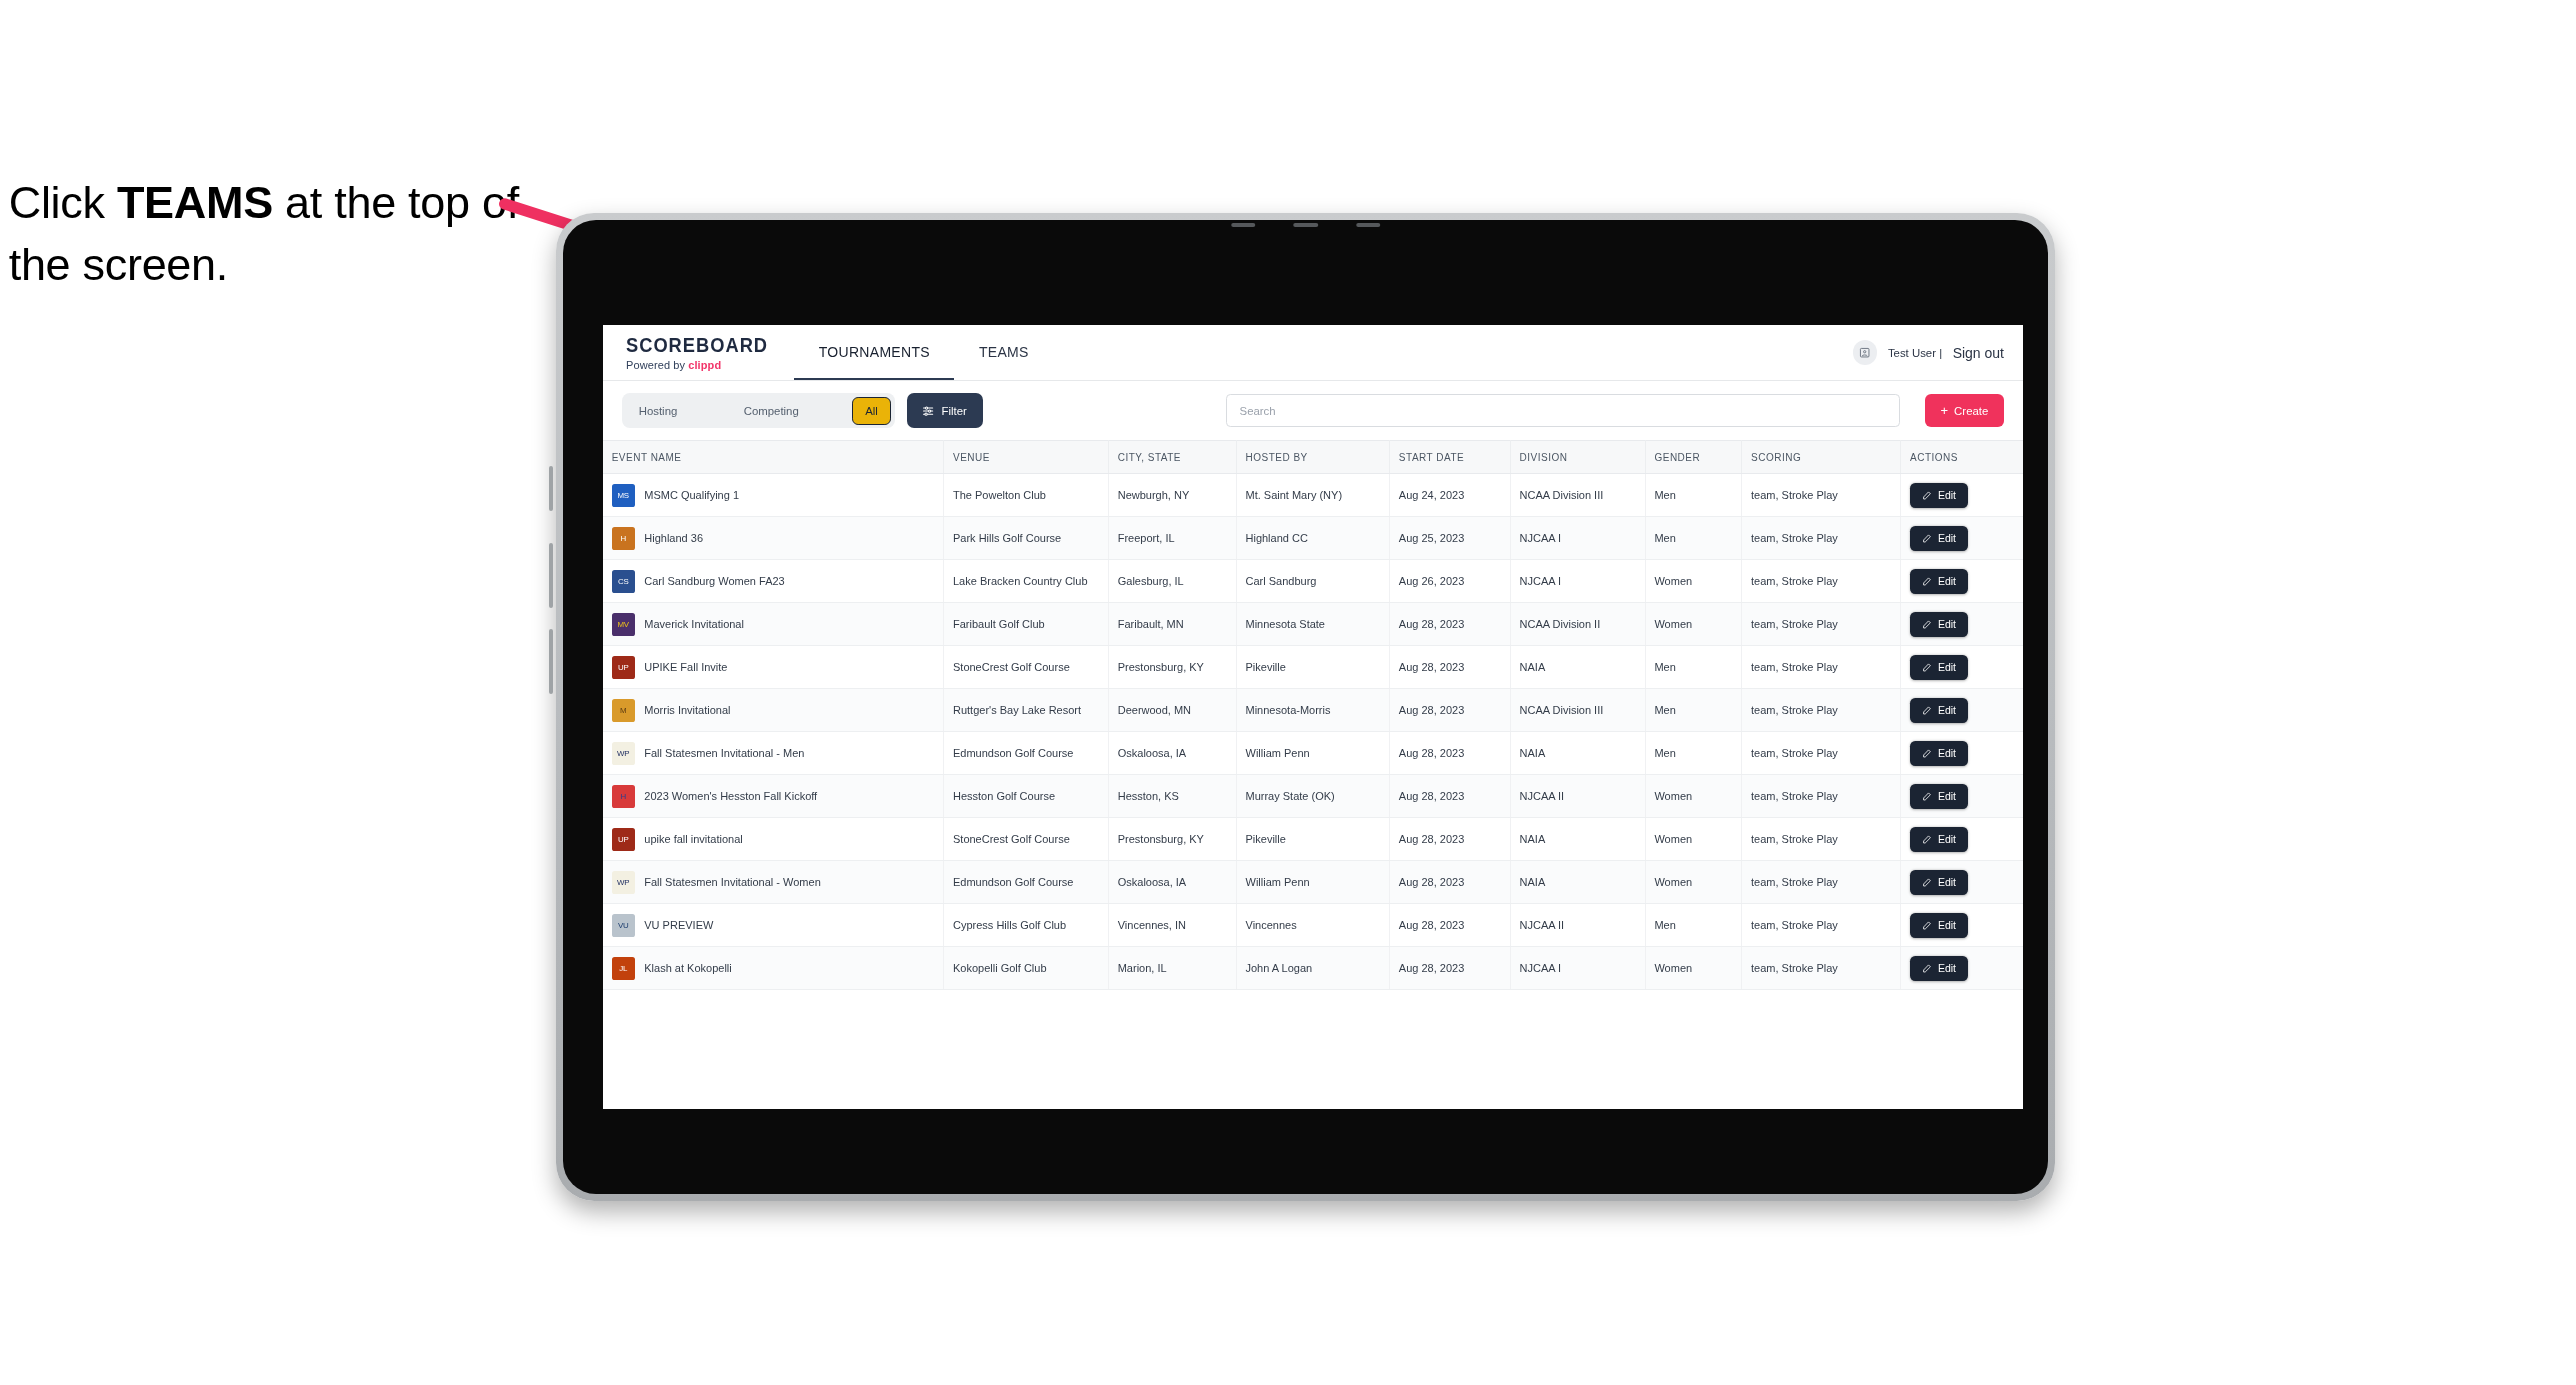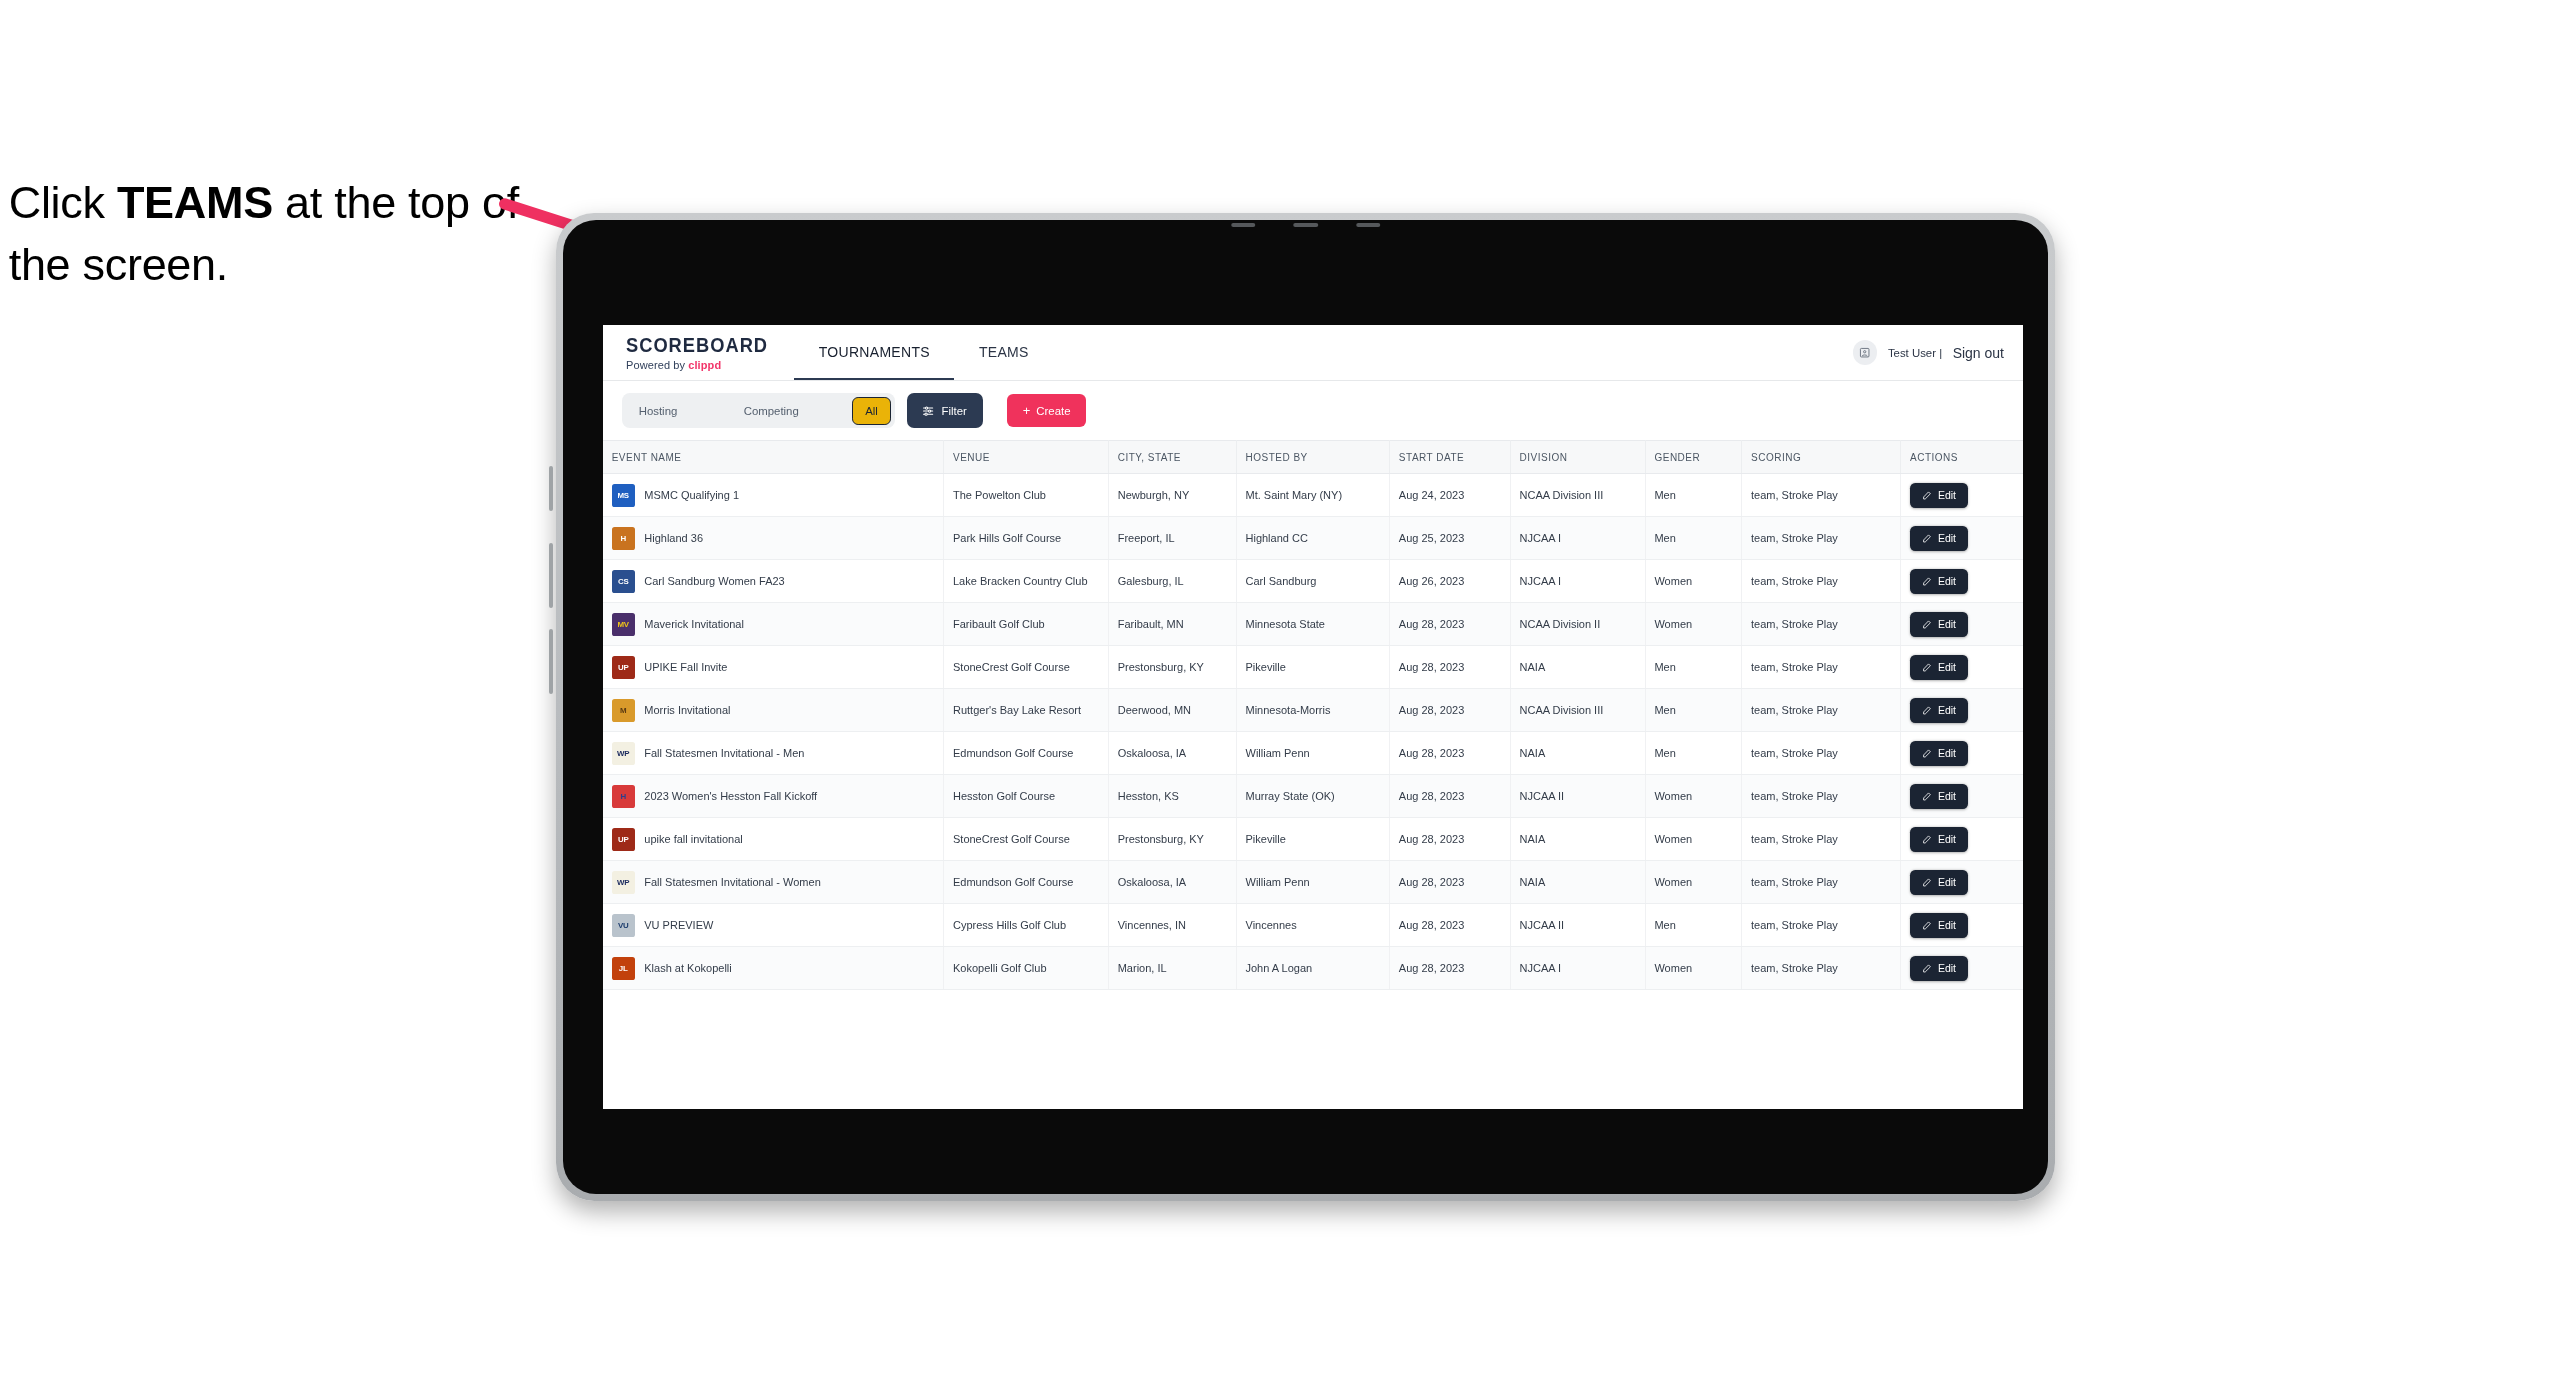--- a/index.html
+++ b/index.html
@@ -145,21 +145,21 @@
     font-size: 11px; color: #333c49; padding: 0 8.7px; height: 43px;
     border-bottom: 0.9px solid #edeff1; border-right: 0.9px solid #f0f1f3;
     vertical-align: middle; overflow: hidden; white-space: nowrap; text-overflow: ellipsis;
   }
   tbody td:last-child { border-right: none; }
   tbody tr:nth-child(even) { background: #fafbfc; }
   .ev-cell { display: flex; align-items: center; gap: 9.6px; }
   .logo-badge {
     width: 23px; height: 23px; flex: 0 0 23px; border-radius: 2.6px;
     display:flex; align-items:center; justify-content:center;
-    font-size: 7.9px; font-weight: 700; color: #fff; letter-spacing: -0.2px;
+    font-size: 7.9px; font-weight: 400; color: #fff; letter-spacing: -0.2px;
     overflow: hidden;
   }
   .edit-btn {
     display: inline-flex; align-items: center; gap: 6.1px;
     background: #1b2433; color: #fff; border-radius: 5.2px;
     height: 24.5px; padding: 0 12.2px; font-size: 10.5px; cursor: pointer; border: none;
     font-family: "Liberation Sans", sans-serif;
     box-shadow: 0 0.9px 2.6px rgba(0,0,0,.3);
   }
   .edit-btn svg { width: 9.6px; height: 9.6px; }
@@ -239,20 +239,23 @@
               <line x1="3" y1="6" x2="21" y2="6"></line>
                 <circle cx="9" cy="6" r="2.2" fill="#2c3a52"></circle>
               <line x1="3" y1="12" x2="21" y2="12"></line>
                 <circle cx="15" cy="12" r="2.2" fill="#2c3a52"></circle>
               <line x1="3" y1="18" x2="21" y2="18"></line>
                 <circle cx="8" cy="18" r="2.2" fill="#2c3a52"></circle>
             </svg>
             <span>Filter</span>
           </div>
 
+          <div class="search-box">
+            <input type="text" placeholder="Search" style="">
+          </div>
 
           <button class="create-btn">
             <span class="create-plus">+</span>
             <span>Create</span>
           </button>
         </div>
 
         <div class="table-wrap">
           <table>
             <thead>

